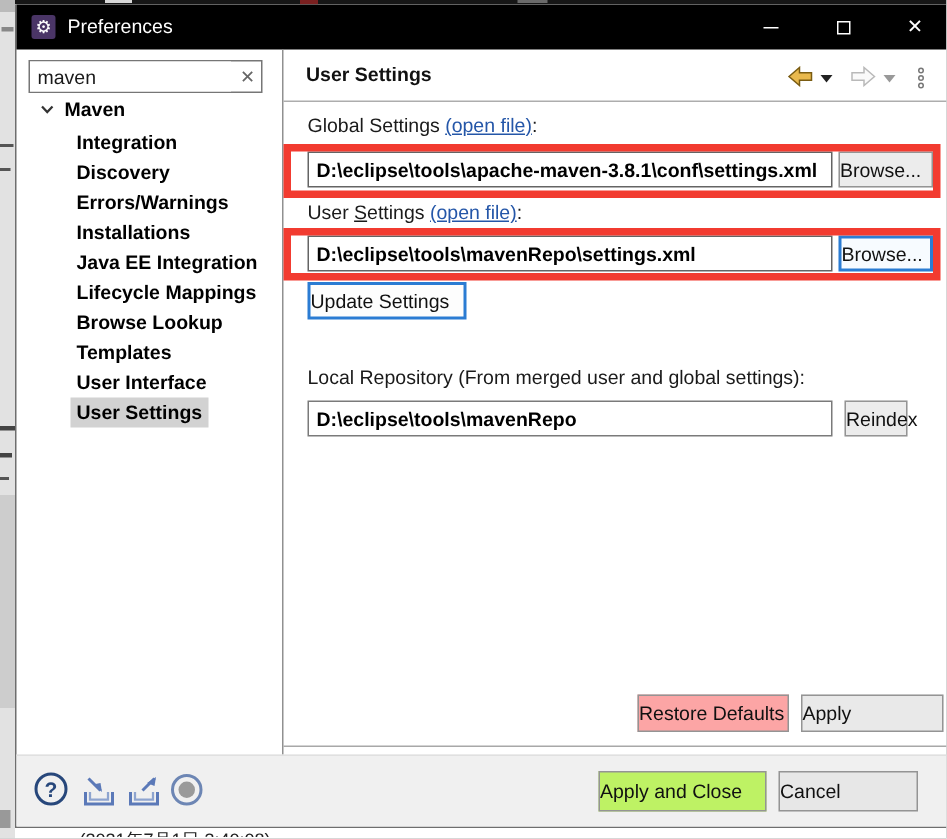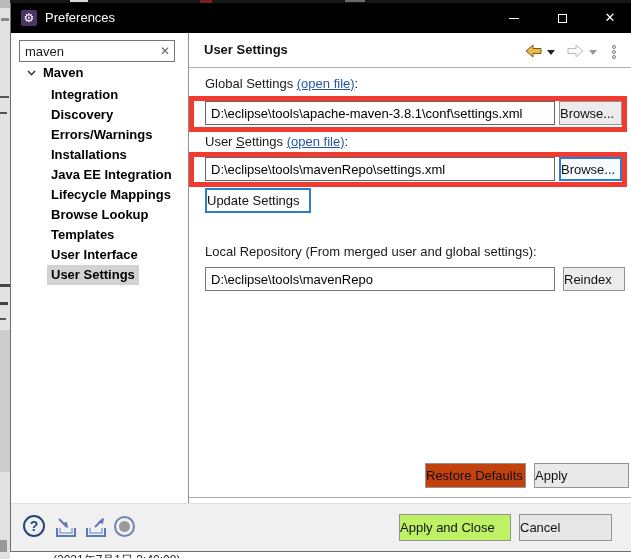--- a/index.html
+++ b/index.html
@@ -39,21 +39,21 @@
 
   
   .page-title { position:absolute; left:193px; top:39px; font-size:13px; font-weight:bold; color:#111; }
   .hsep { position:absolute; left:178px; top:64px; width:443px; height:1px; background:#adadad; }
   .hsep2 { position:absolute; left:178px; top:494px; width:443px; height:1px; background:#a8a8a8; }
   .flabel { position:absolute; font-size:13px; color:#1a1a1a; white-space:nowrap; }
   .link { color:#2456a8; text-decoration:underline; cursor:pointer; }
   .mn { text-decoration:underline; }
   .red-annot { position:absolute; border:5px solid #f23b30; pointer-events:none; z-index:5; }
   .field { position:absolute; height:24px; border:1px solid #646464; background:#fff; font-family:"Liberation Sans",sans-serif;
-           font-size:13px; color:#000; padding:0 5px; outline:none; }
+           font-size:13px; color:#000; padding:0 5px; outline:none;font-weight:bold; }
   .field.ro { border-color:#7a7a7a; }
   .btn { position:absolute; background:#ececec; border:1px solid #949494; font-family:"Liberation Sans",sans-serif;
          font-size:13px; color:#111; text-align:left; cursor:pointer; }
   .btn.focus { border:2px solid #2b7cd3; background:#f7fbff; }
 
   
   .navgrp { position:absolute; top:41px; }
   .dd { width:0; height:0; border-left:4px solid transparent; border-right:4px solid transparent; border-top:5px solid #222; display:inline-block; }
   .dd.gray { border-top-color:#999; }
   .dots span { display:block; width:4px; height:4px; border:1px solid #777; border-radius:50%; margin:1px auto; }
@@ -176,23 +176,23 @@
       <span>User </span><span class="mn">S</span><span>ettings </span><span class="link">(open file)</span><span>:</span>
     </div>
     <div class="red-annot" style="left:178px;top:149px;width:438px;height:35px"></div>
     <input class="field" style="left: 194px; top: 154px; width: 350px;" value="D:\eclipse\tools\mavenRepo\settings.xml">
     <button class="btn focus" style="left:548px;top:154px;width:63px;height:24px">Browse...</button>
 
     <button class="btn focus" style="left:194px;top:185px;width:106px;height:25px;background:#fdfdfd">Update Settings</button>
 
     <div class="flabel" style="left:194px;top:241px">Local Repository (From merged user and global settings):</div>
     <input class="field ro" style="left: 194px; top: 264px; width: 350px;" value="D:\eclipse\tools\mavenRepo">
-    <button class="btn" style="left:552px;top:264px;width:62px;height:24px">Reindex</button>
-
-    <button class="btn" style="left:414px;top:460px;width:101px;height:25px;background:#c2410c">Restore Defaults</button>
+    <button class="btn" style="left:552px;top:264px;width:42px;height:24px">Reindex</button>
+
+    <button class="btn" style="left:414px;top:460px;width:101px;height:25px;background:#fca5a5">Restore Defaults</button>
     <button class="btn" style="left:523px;top:460px;width:95px;height:25px;background:#e9e9e9">Apply</button>
     <div class="hsep2"></div>
 
     <div class="bottombar">
       <span class="help-ic">?</span>
       <svg class="svg-ic" style="left:42px" width="26" height="23" viewBox="0 0 26 23">
         <path d="M4 12 V20 H22 V12" fill="none" stroke="#5b79b8" stroke-width="2"></path>
         <path d="M7 12 V17 H19 V12" fill="none" stroke="#8ea4cf" stroke-width="1.5"></path>
         <line x1="6" y1="3" x2="14" y2="11" stroke="#5b79b8" stroke-width="2"></line>
         <path d="M15 12 L14 6 L9 7 Z" fill="#5b79b8"></path>

